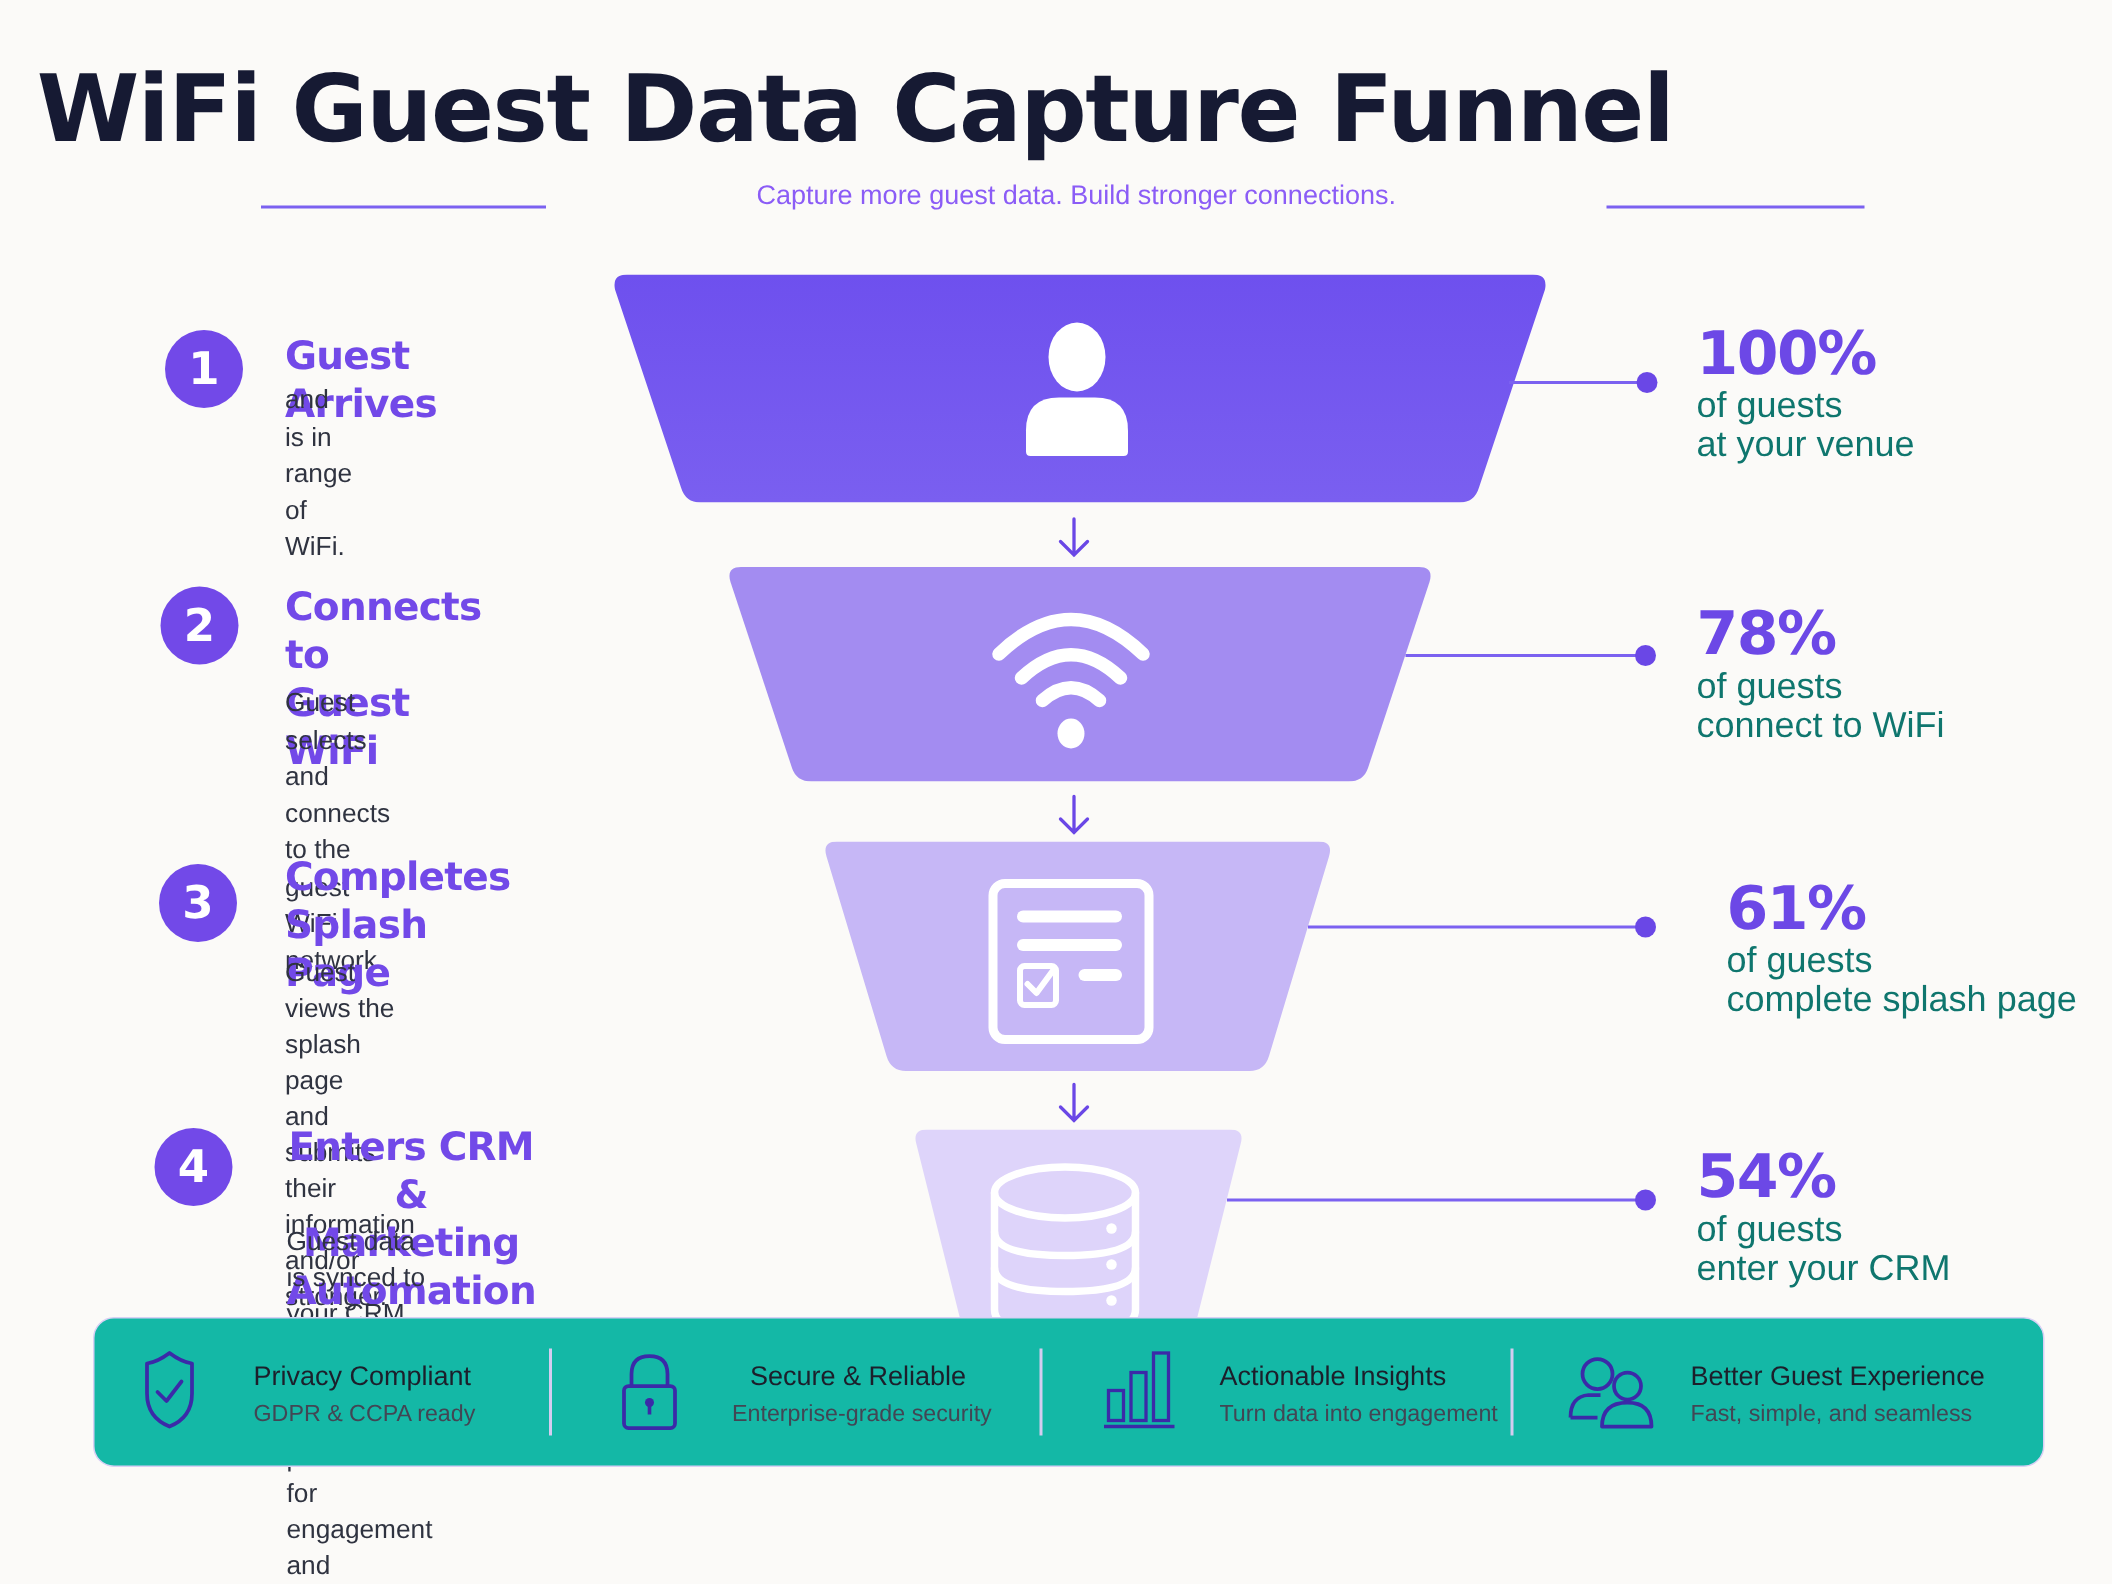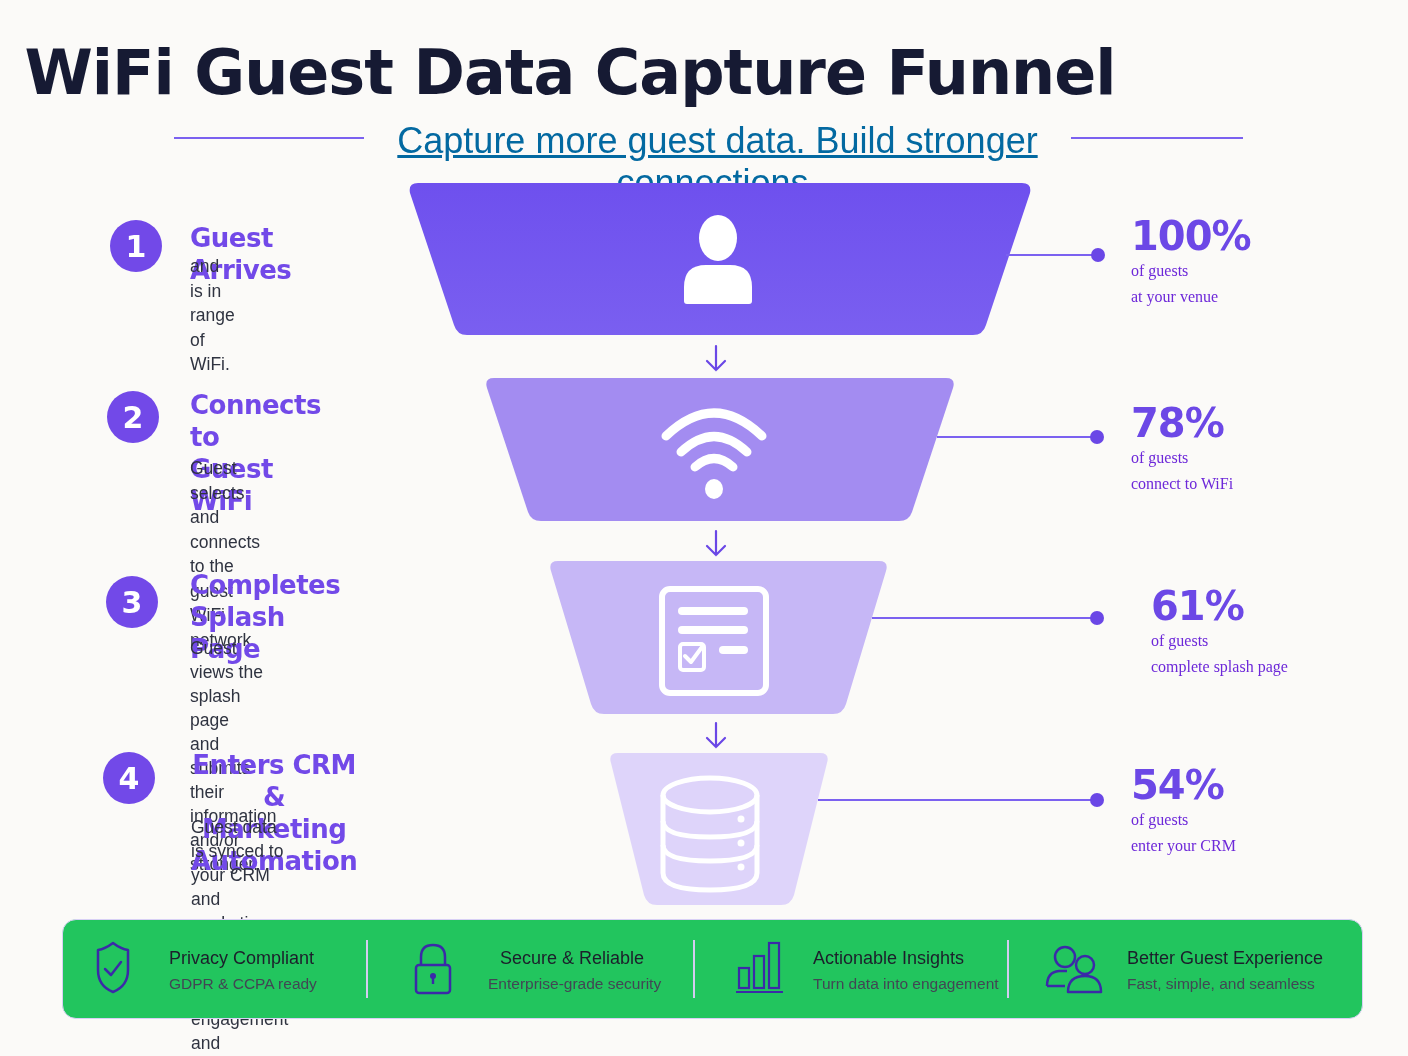--- a/index.html
+++ b/index.html
@@ -12,21 +12,21 @@
       color: #161a33; letter-spacing: -1px;
     }
     .subtitle-row {
       position: absolute; top: 120px; left: 0; width: 1408px; height: 36px;
     }
     .sub-line { position: absolute; top: 17px; height: 2px; background: #7b61f0; }
     .sub-line.left { left: 174px; width: 190px; }
     .sub-line.right { left: 1071px; width: 172px; }
     .subtitle {
       position: absolute; left: 364px; width: 707px; top: 0; text-align: center;
-      font-size: 36px; color: #0369a1; text-decoration: underline;
+      font-size: 18px; color: #8b5cf6;
     }
 
     
     .tier { position: absolute; }
     .tier svg.shape { position: absolute; left: 0; top: 0; }
     .tier .icon { position: absolute; }
     .arrow { position: absolute; width: 24px; height: 30px; }
 
     
     .step { position: absolute; }
@@ -45,26 +45,26 @@
     }
 
     
     .connector { position: absolute; height: 2px; background: #7b61f0; }
     .dot { position: absolute; width: 14px; height: 14px; border-radius: 50%; background: #6a47e6; }
     .stat { position: absolute; left: 1131px; }
     .stat .pct {
       font-family: "DejaVu Sans", sans-serif; font-weight: bold; font-size: 40px;
       line-height: 44px; color: #6c48e6; letter-spacing: -1px;
     }
-    .stat .lbl { font-size: 16px; line-height: 26px; color: #6d28d9; font-family: Liberation Serif, serif; }
+    .stat .lbl { font-size: 24px; line-height: 26px; color: #0f766e; }
 
     
     .footer {
-      position: absolute; left: 62px; top: 919px; width: 1301px; height: 100px;
-      border: 1.5px solid #d8d0f5; border-radius: 14px; background: #22c55e;
+      position: absolute; left: 62px; top: 878px; width: 1301px; height: 100px;
+      border: 1.5px solid #d8d0f5; border-radius: 14px; background: #14b8a6;
     }
     .feat { position: absolute; top: 0; height: 100px; }
     .feat .ficon { position: absolute; top: 22px; }
     .feat .ftitle { position: absolute; top: 28px; font-size: 18px; color: #1c1f2b; font-weight: normal; white-space: nowrap; }
     .feat .fsub { position: absolute; top: 55px; font-size: 15.5px; color: #424654; white-space: nowrap; }
     .vsep { position: absolute; top: 20px; width: 1.5px; height: 58px; background: #d4ccf0; }
   </style>
 </head>
 <body>
 

